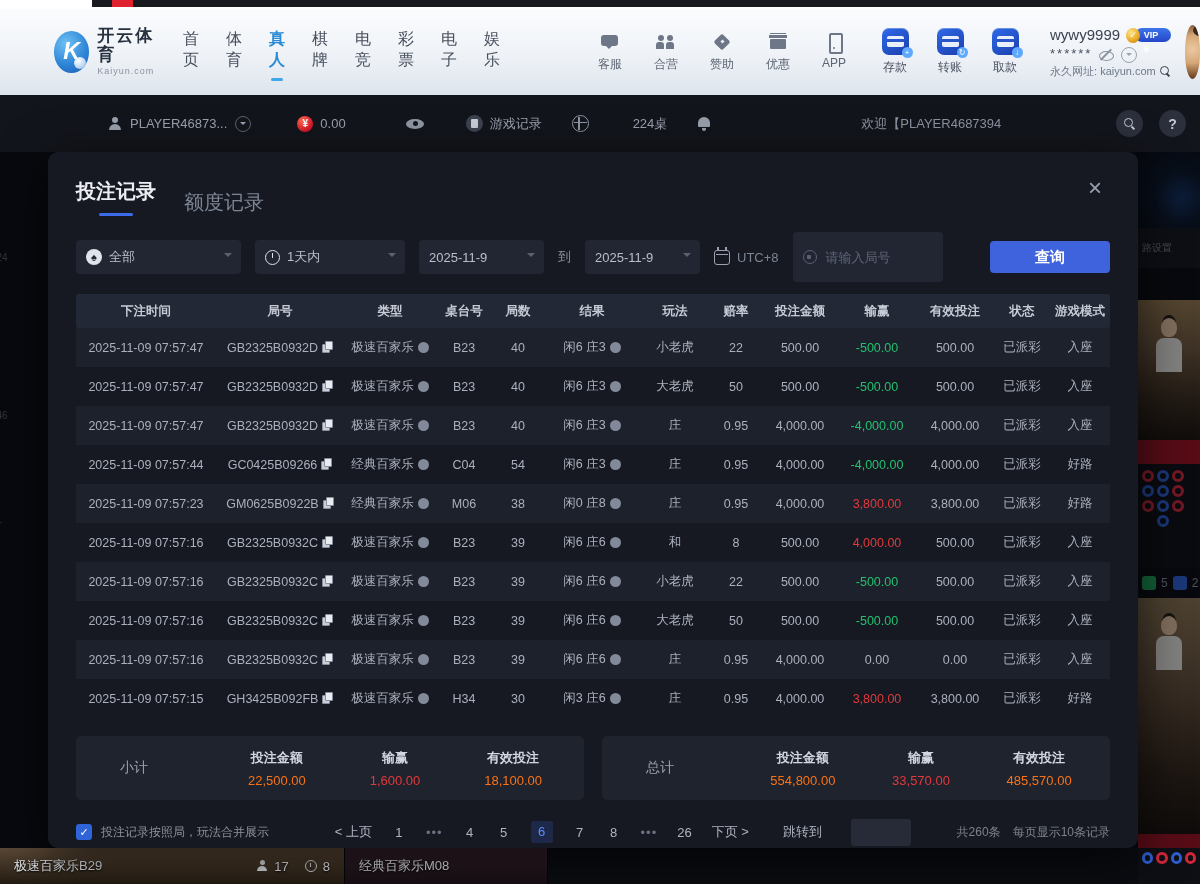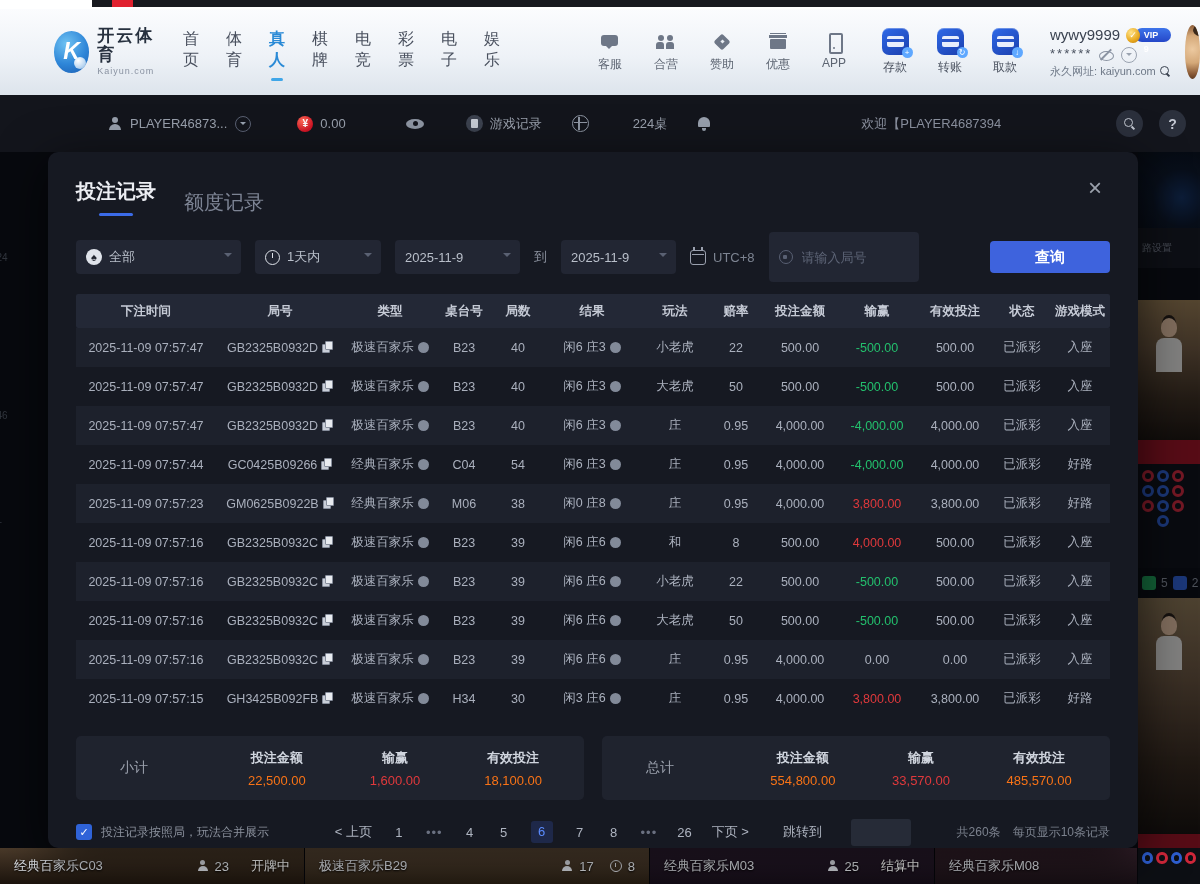--- a/index.html
+++ b/index.html
@@ -175,21 +175,21 @@
   .m-tab.active .t-label{color:#eceef3;font-weight:bold;}
   .m-tab .t-underline{display:none;}
   .m-tab.active .t-underline{display:block;width:34px;height:3px;border-radius:2px;background:#3b6be8;margin:8px auto 0;}
   .m-close{position:absolute;right:8px;top:-2px;font-size:24px;color:#9aa0ab;cursor:pointer;line-height:1;}
 
   .filters{display:flex;align-items:center;gap:14px;margin-top:24px;height:34px;}
   .fbox{height:34px;background:#222633;border-radius:4px;display:flex;align-items:center;
       padding:0 26px 0 10px;box-sizing:border-box;position:relative;color:#b9bfca;font-size:13px;cursor:pointer;gap:7px;}
   .fbox .caret{position:absolute;right:9px;top:13px;width:0;height:0;border:4px solid transparent;border-top-color:#5a6173;}
   .f-cat{width:165px;}
-  .f-period{width:126px;}
+  .f-period{width:150px;}
   .f-date1{width:125px;}
   .f-date2{width:115px;}
   .spade-c{width:16px;height:16px;border-radius:50%;background:#dfe3ea;color:#20242e;font-size:11px;line-height:16px;text-align:center;flex-shrink:0;}
   .clock-f{width:15px;height:15px;border:1.5px solid #dfe3ea;border-radius:50%;position:relative;box-sizing:border-box;flex-shrink:0;}
   .clock-f::after{content:"";position:absolute;left:5.5px;top:2.5px;width:1.5px;height:4.5px;background:#dfe3ea;box-shadow:0 4px 0 -0.5px #dfe3ea, 2px 4px 0 -0.5px #dfe3ea;}
   .to-label{color:#8b919e;font-size:13px;}
   .tzone{display:flex;align-items:center;gap:7px;color:#7d8492;font-size:13px;}
   .cal{width:16px;height:15px;border:1.5px solid #9aa0ae;border-radius:3px;position:relative;box-sizing:border-box;}
   .cal::before{content:"";position:absolute;left:2px;top:-4px;width:2px;height:4px;background:#9aa0ae;box-shadow:8px 0 0 #9aa0ae;}
   .cal::after{content:"";position:absolute;left:1px;right:1px;top:3px;height:1.5px;background:#9aa0ae;}
@@ -405,43 +405,27 @@
         <span class="ring b"></span>
         <span class="ring r"></span>
         <span class="ring b"></span>
         <span class="ring r"></span>
       </div>
   </div>
 
   <div class="dim"></div>
 
   <div class="table-strip">
-      <div class="tile t0">
-        <span class="tile-name">经典百家乐C03</span>
-        <span class="tile-right">
-          <span class="p-ico"></span>
-          <span class="t-count">23</span>
-          <span class="t-status">开牌中</span>
-        </span>
-      </div>
       <div class="tile t1">
         <span class="tile-name">极速百家乐B29</span>
         <span class="tile-right">
           <span class="p-ico"></span>
           <span class="t-count">17</span>
           <span class="c-ico"></span>
           <span class="t-count">8</span>
-        </span>
-      </div>
-      <div class="tile t2">
-        <span class="tile-name">经典百家乐M03</span>
-        <span class="tile-right">
-          <span class="p-ico"></span>
-          <span class="t-count">25</span>
-          <span class="t-status">结算中</span>
         </span>
       </div>
       <div class="tile t3">
         <span class="tile-name">经典百家乐M08</span>
         <span class="tile-right"></span>
       </div>
     </div>
 </div>
 
 <div class="modal">

